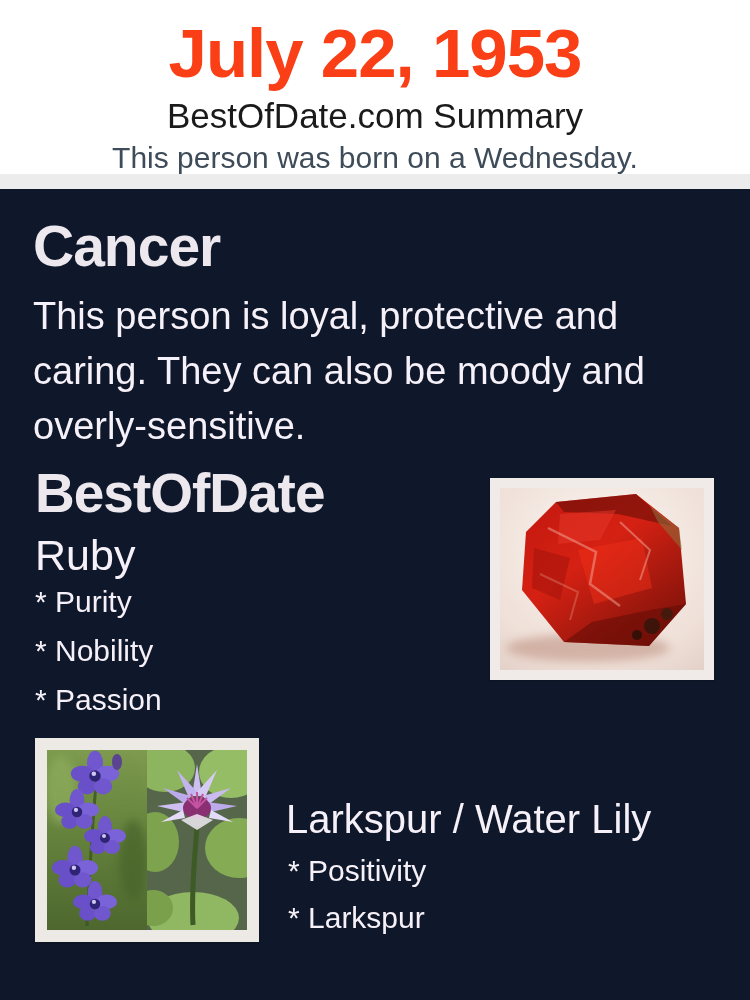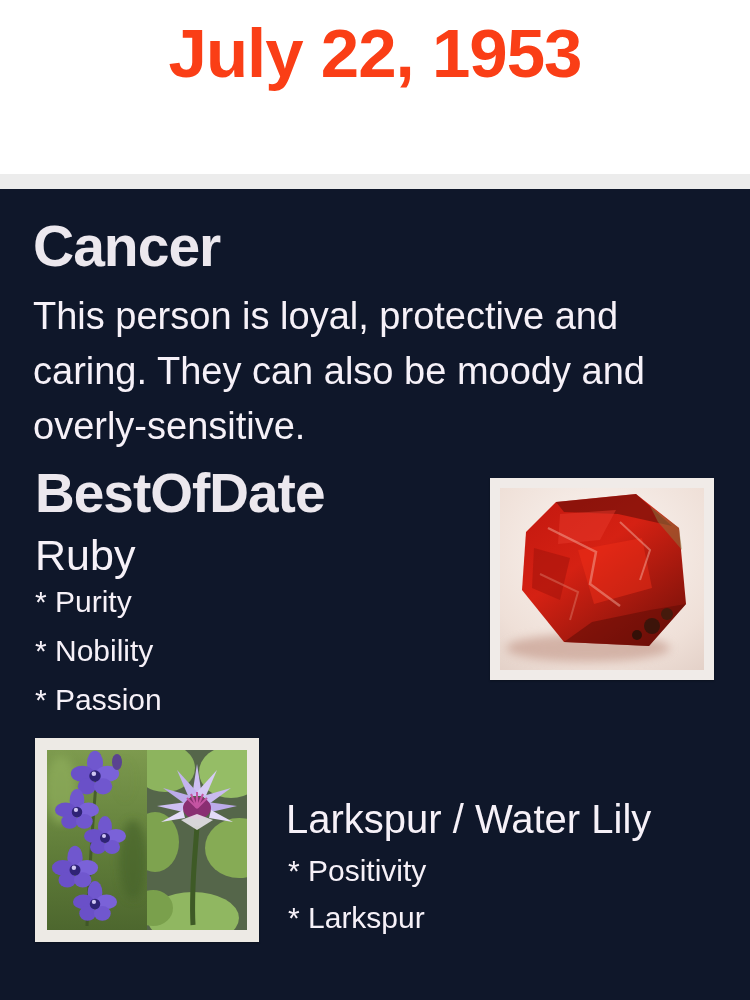--- a/index.html
+++ b/index.html
@@ -34,20 +34,22 @@
   .flower-frame .half { float:left; }
   svg { display:block; }
 </style>
 </head>
 <body>
 
 <div class="page">
 
   <div class="header">
     <h1 class="date-title">July 22, 1953</h1>
+    <div class="site-summary">BestOfDate.com Summary</div>
+    <div class="born-line">This person was born on a Wednesday.</div>
   </div>
 
   <div class="divider"></div>
 
   <div class="main">
 
     <div class="zodiac-sign">Cancer</div>
     <div class="zodiac-desc">This person is loyal, protective and caring. They can also be moody and overly-sensitive.</div>
 
     <div class="bs-heading">BestOfDate</div>

